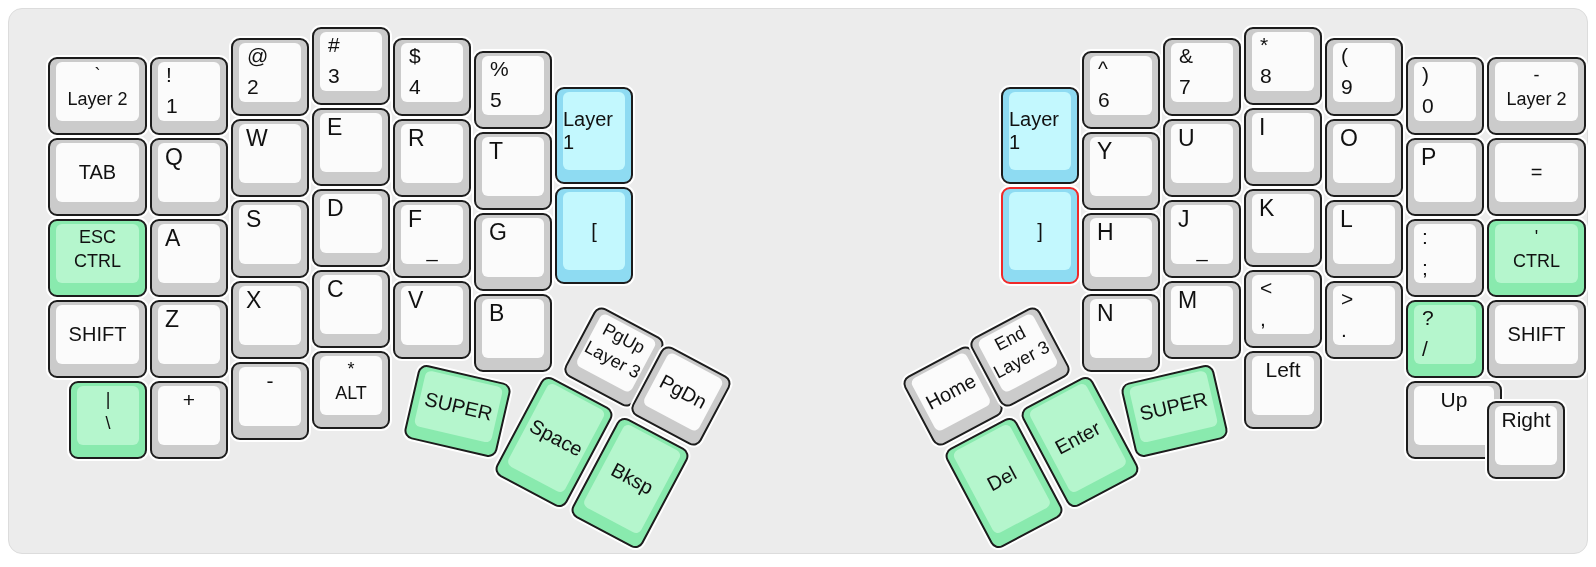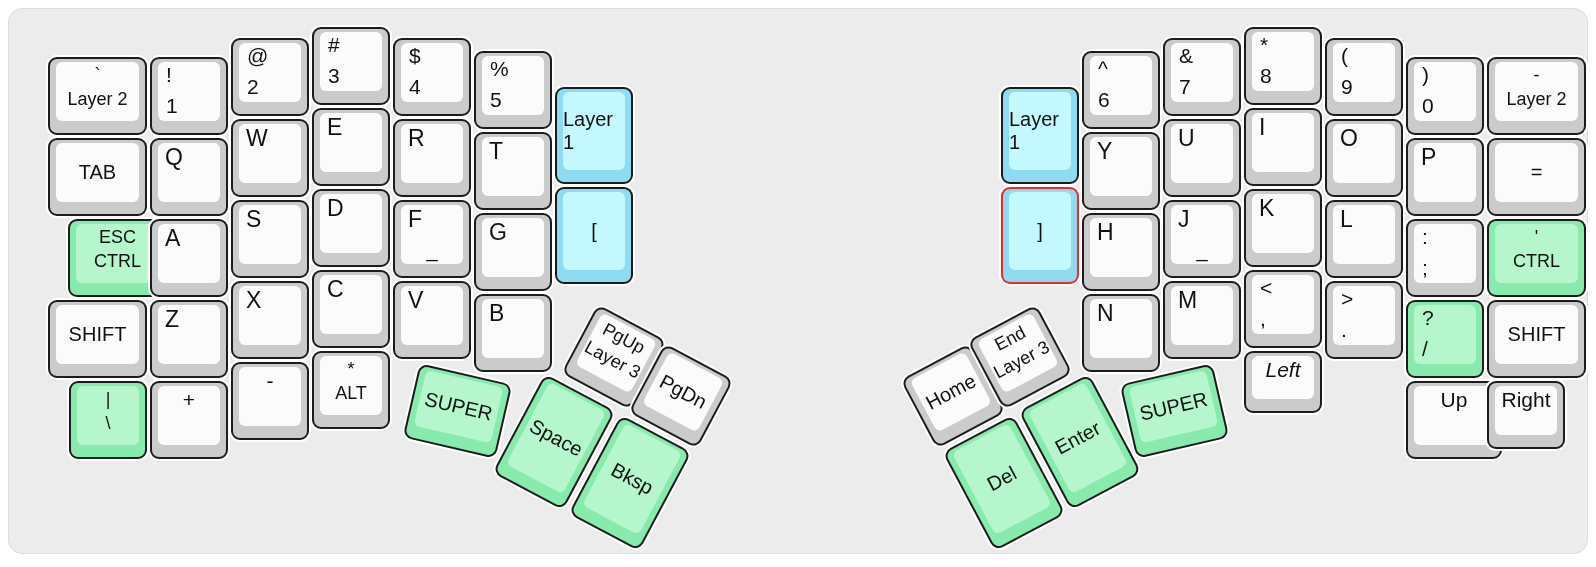--- a/index.html
+++ b/index.html
@@ -39,21 +39,21 @@
       <div class="cap stack">
         <span class="lg">`</span>
         <span class="lg">Layer 2</span>
       </div>
     </div>
     <div class="key w" style="left: 39px; top: 129px; width: 99px; height: 78px;">
       <div class="cap center">
         <span class="lg">TAB</span>
       </div>
     </div>
-    <div class="key g" style="left: 39px; top: 210px; width: 99px; height: 78px; margin-left: 20px;">
+    <div class="key g" style="left: 39px; top: 210px; width: 99px; height: 78px;">
       <div class="cap stack">
         <span class="lg">ESC</span>
         <span class="lg">CTRL</span>
       </div>
     </div>
     <div class="key w" style="left: 39px; top: 291px; width: 99px; height: 78px;">
       <div class="cap center">
         <span class="lg">SHIFT</span>
       </div>
     </div>
@@ -289,21 +289,21 @@
       <div class="cap letter">
         <span class="lg">K</span>
       </div>
     </div>
     <div class="key w" style="left: 1235px; top: 261px; width: 78px; height: 78px;">
       <div class="cap pair">
         <span class="lg">&lt;</span>
         <span class="lg">,</span>
       </div>
     </div>
-    <div class="key w" style="left: 1235px; top: 342px; width: 78px; height: 62px; font-style: italic;">
+    <div class="key w" style="left: 1235px; top: 342px; width: 78px; height: 78px;">
       <div class="cap top">
         <span class="lg">Left</span>
       </div>
     </div>
     <div class="key w" style="left: 1316px; top: 29px; width: 78px; height: 78px;">
       <div class="cap pair">
         <span class="lg">(</span>
         <span class="lg">9</span>
       </div>
     </div>
@@ -366,21 +366,21 @@
       <div class="cap stack">
         <span class="lg">'</span>
         <span class="lg">CTRL</span>
       </div>
     </div>
     <div class="key w" style="left: 1478px; top: 291px; width: 99px; height: 78px;">
       <div class="cap center">
         <span class="lg">SHIFT</span>
       </div>
     </div>
-    <div class="key w" style="left: 1478px; top: 372px; width: 78px; height: 68px;">
+    <div class="key w" style="left: 1478px; top: 392px; width: 78px; height: 78px;">
       <div class="cap top">
         <span class="lg">Right</span>
       </div>
     </div>
     <div class="key w" style="left: 905px; top: 348px; width: 78px; height: 78px; transform: rotate(-28deg);">
       <div class="cap center">
         <span class="lg">Home</span>
       </div>
     </div>
     <div class="key w" style="left: 972px; top: 309px; width: 78px; height: 78px; transform: rotate(-28deg);">

